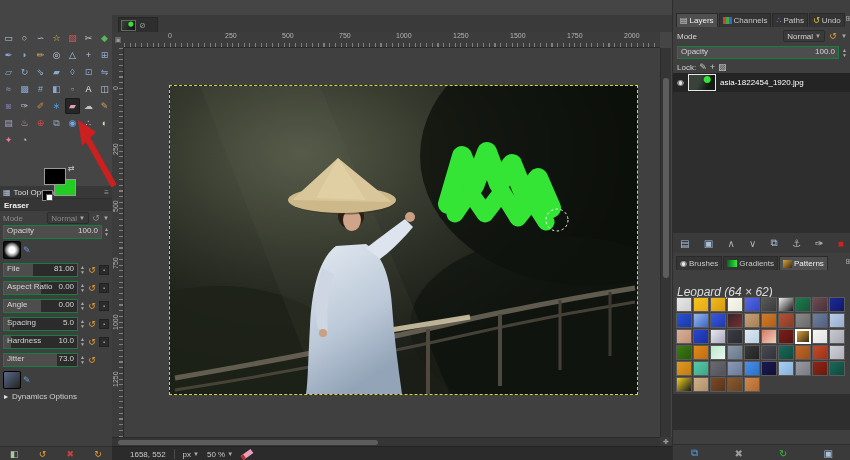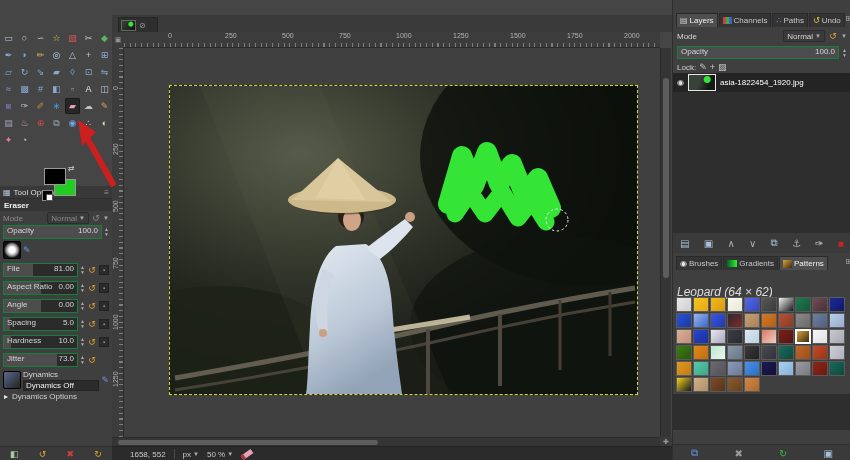--- a/index.html
+++ b/index.html
@@ -382,24 +382,20 @@
           <span class="spin">
             <span>▲</span>
             <span>▼</span>
           </span>
           <span class="reset">↺</span>
           <span class="mini-btn" style="visibility: hidden;">▪</span>
         </div>
       </div>
     <div class="to-row" style="height:22px;">
       <div class="brush-thumb" style="background-image:linear-gradient(135deg,#5a6a8a,#222);"></div>
-      <div style="flex:1;display:flex;flex-direction:column;gap:1px;">
-        <span>Dynamics</span>
-        <span class="val-input">Dynamics Off</span>
-      </div>
       <span class="pencil-edit">✎</span>
     </div>
     <div class="chk-row">
       <span class="expander">▸</span>
       <span>Dynamics Options</span>
     </div>
     <div class="to-footer">
 
     <span style="color: rgb(168, 200, 160);">◧</span>
         <span style="color: rgb(232, 160, 48);">↺</span>

